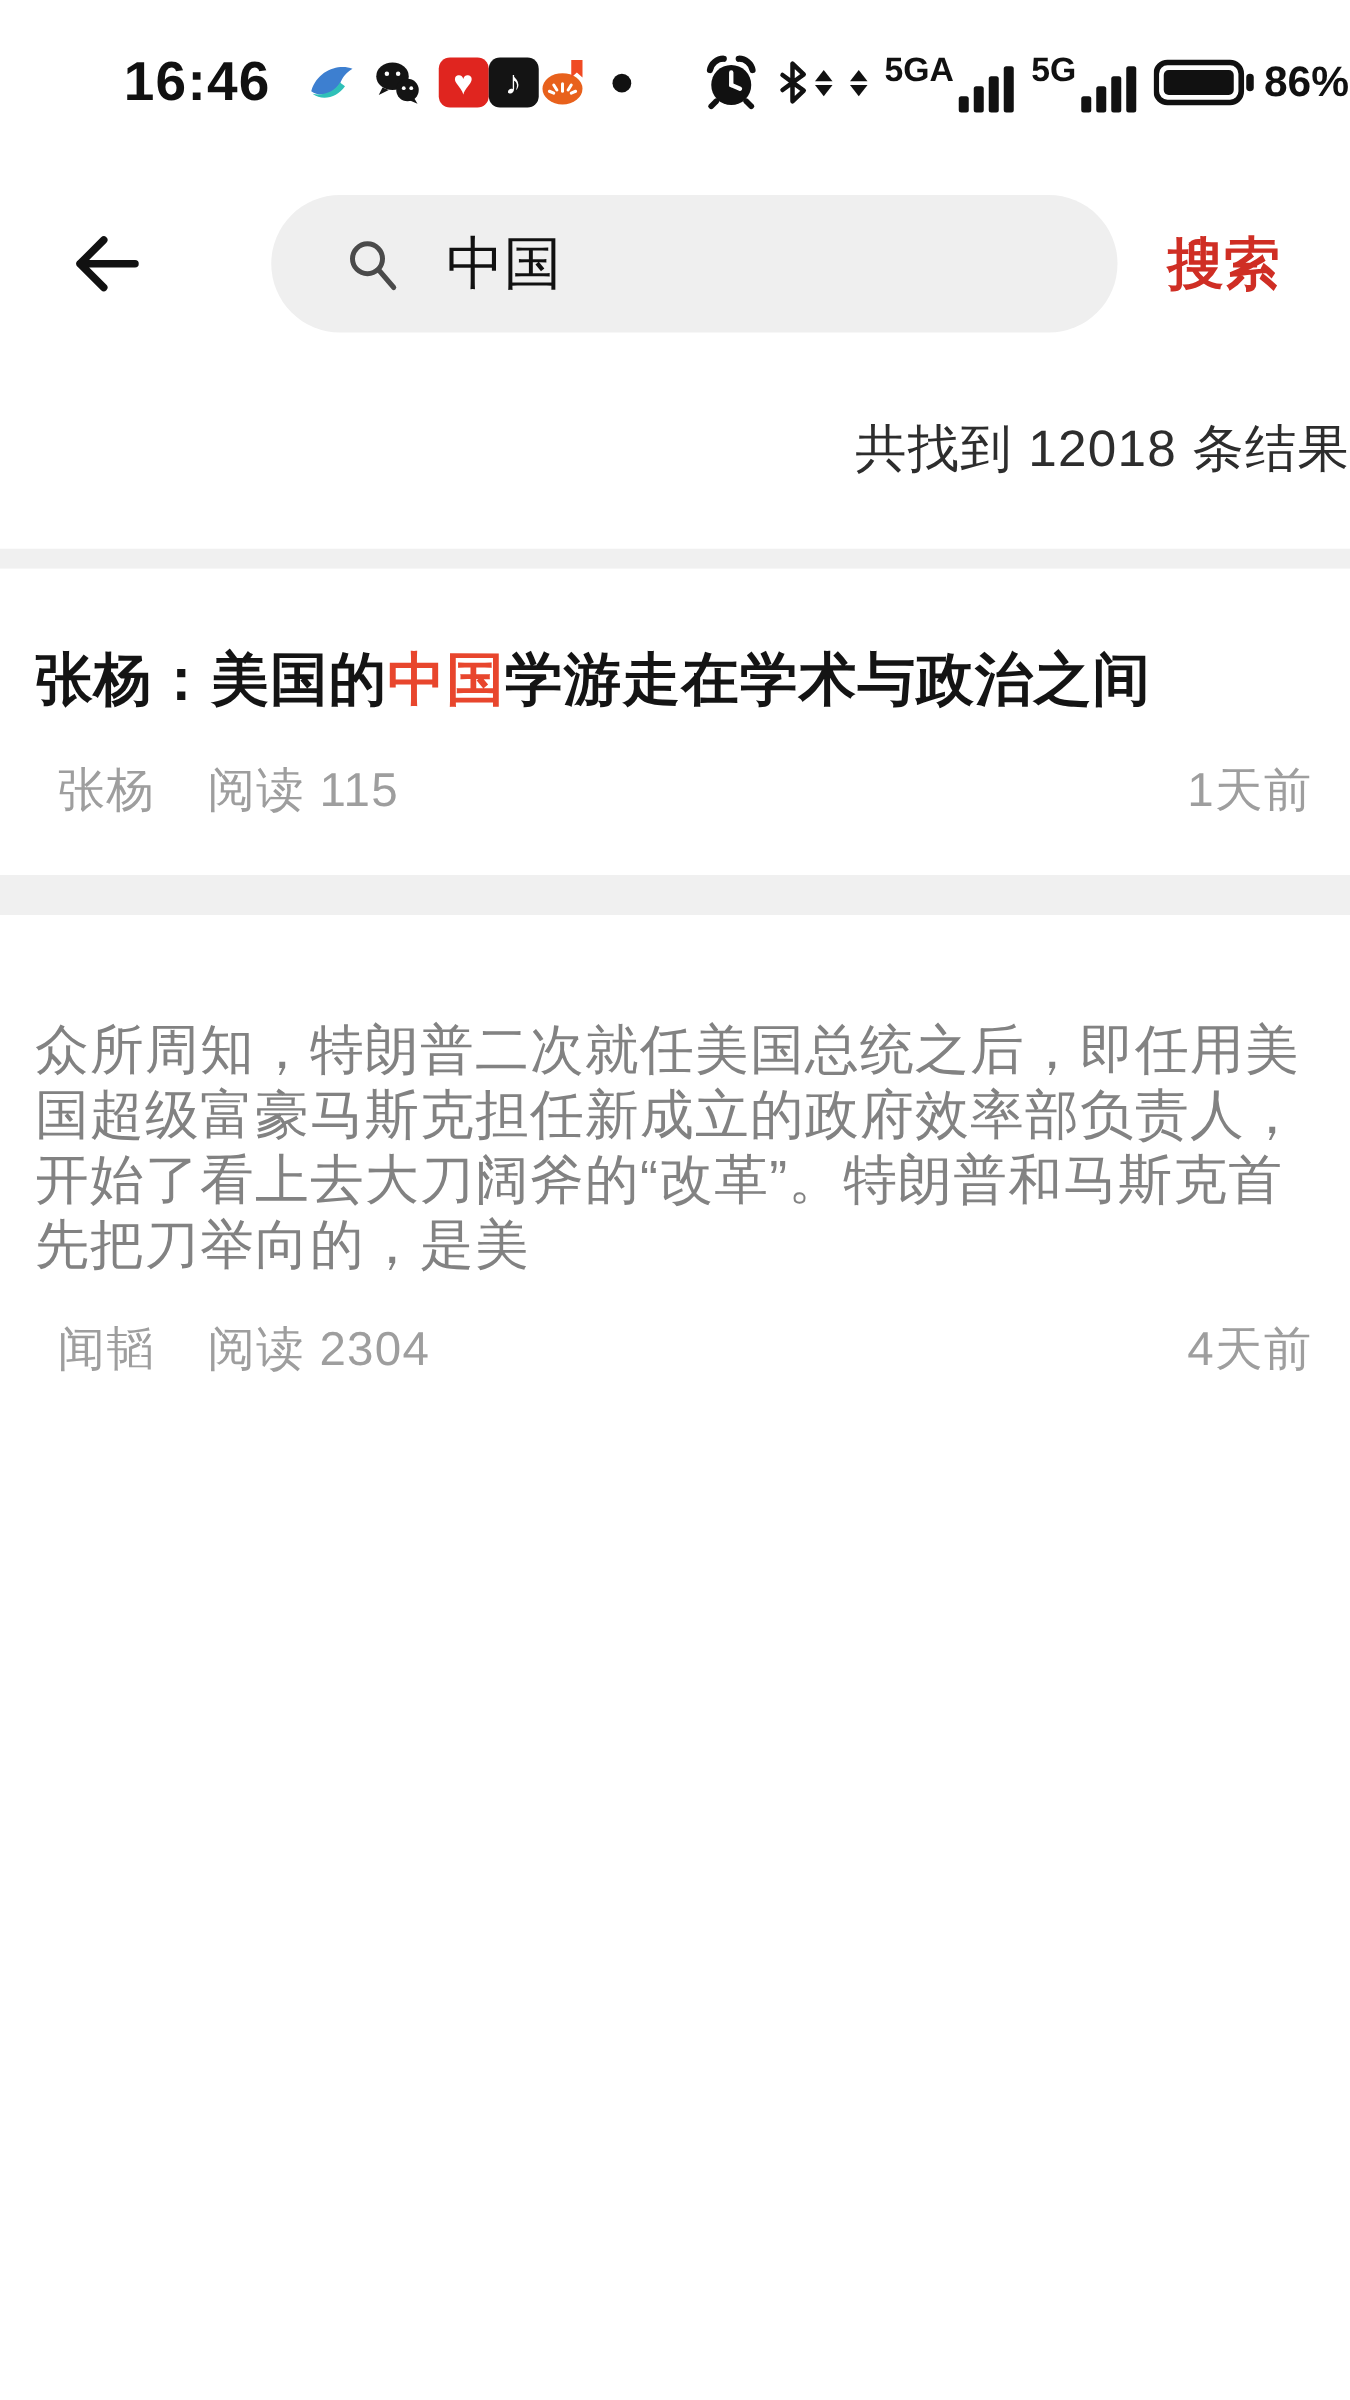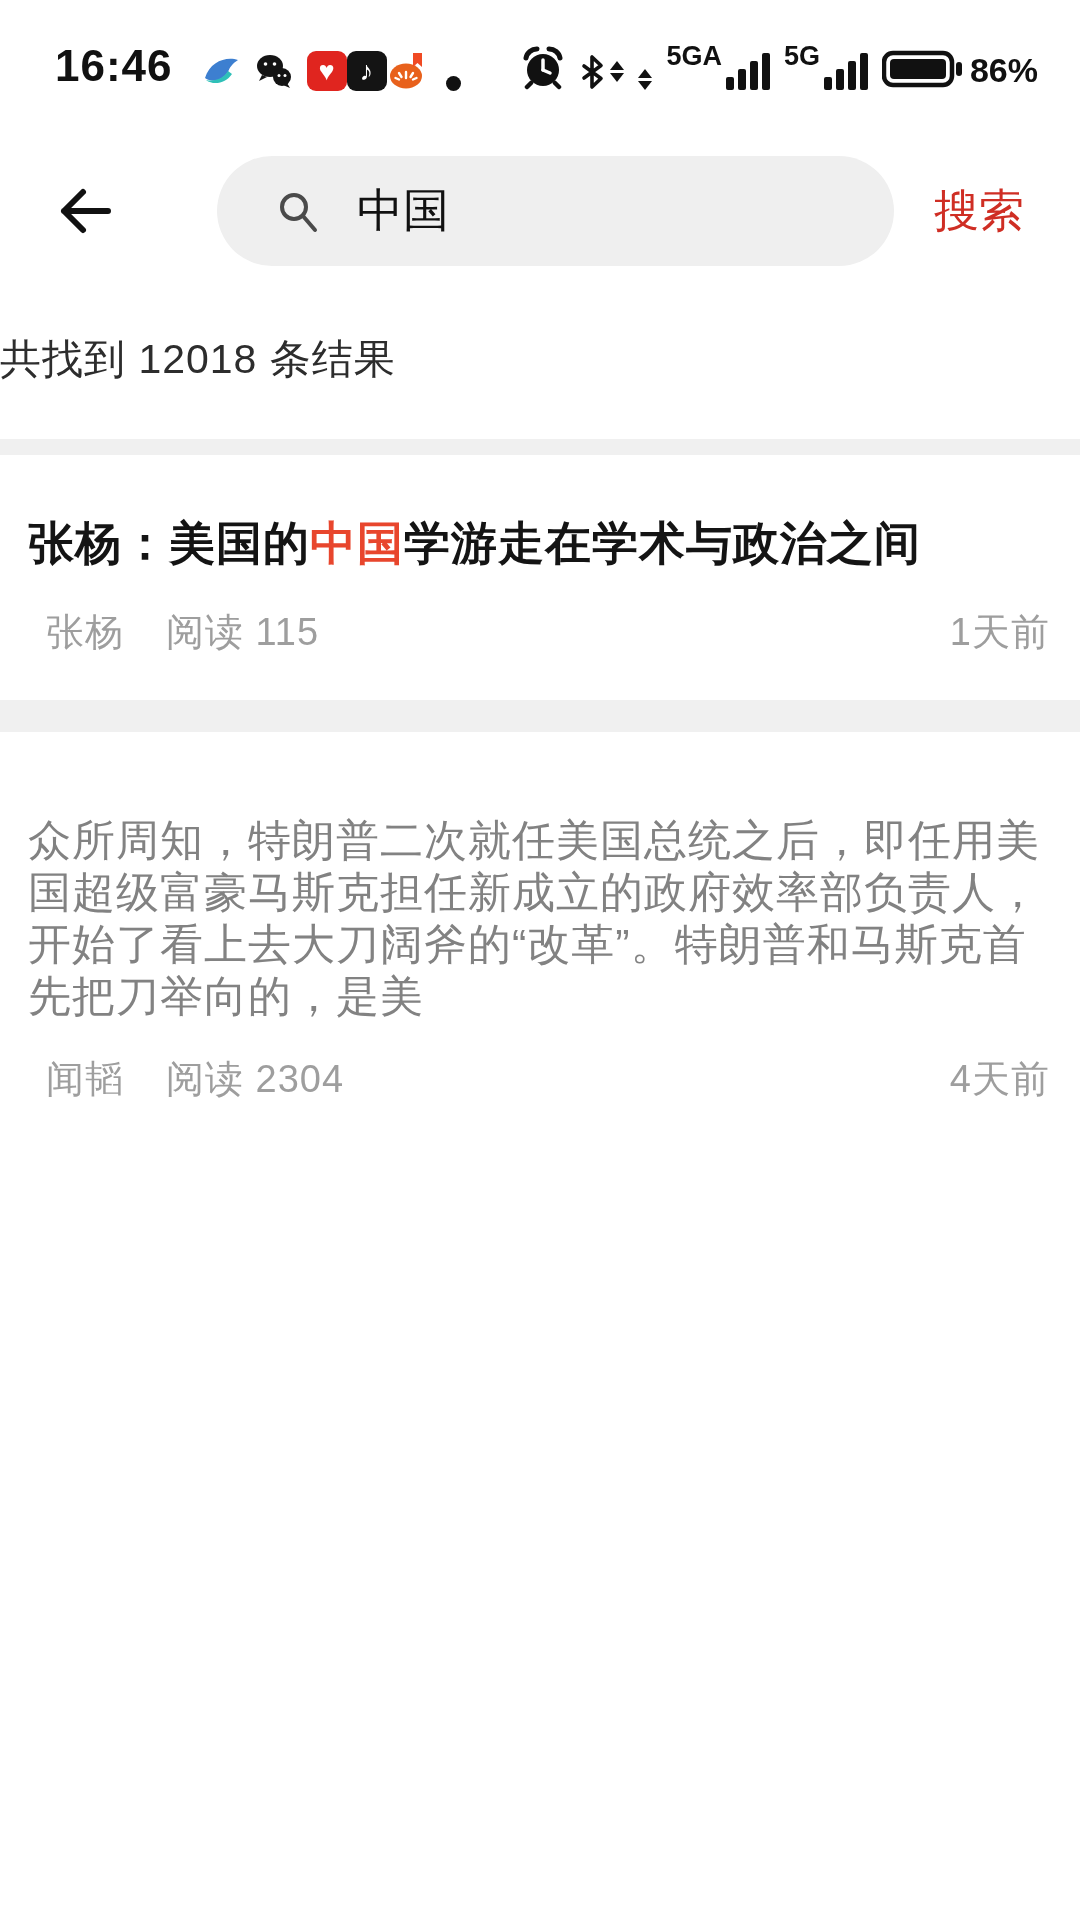--- a/index.html
+++ b/index.html
@@ -8,21 +8,21 @@
     font-family:"Liberation Sans","DejaVu Sans",sans-serif;
     -webkit-font-smoothing:antialiased;
   }
   .page{width:1080px;height:1920px;overflow:hidden;position:relative;background:#fff;}
 
   
   .status-bar{
     height:96px;padding:18px 42px 0 55px;
     display:flex;align-items:center;justify-content:space-between;
   }
-  .sb-left,.sb-right{display:flex;align-items:flex-end;}
+  .sb-left,.sb-right{display:flex;align-items:center;margin-left:44px;}
   .sb-time{font-size:44px;font-weight:700;color:#111;letter-spacing:1px;margin-right:28px;}
   .app-icon{width:40px;height:40px;margin-right:13px;display:flex;align-items:center;justify-content:center;flex:0 0 auto;}
   .app-chip{width:40px;height:40px;border-radius:9px;display:flex;align-items:center;justify-content:center;color:#fff;font-size:27px;line-height:1;}
   .chip-red{background:#e0251f;}
   .chip-black{background:#141414;}
   .notif-dot{width:15px;height:15px;border-radius:50%;background:#111;margin-left:6px;}
   .sb-right > *{margin-left:14px;}
   .updown{display:flex;flex-direction:column;align-items:center;gap:3px;}
   .tri-up{width:0;height:0;border-left:7px solid transparent;border-right:7px solid transparent;border-bottom:9px solid #111;}
   .tri-down{width:0;height:0;border-left:7px solid transparent;border-right:7px solid transparent;border-top:9px solid #111;}
@@ -42,26 +42,26 @@
   .search-pill{
     flex:1;margin-left:102px;height:110px;border-radius:55px;background:#efefef;
     display:flex;align-items:center;padding:0 40px 0 58px;box-sizing:border-box;min-width:0;
   }
   .search-query{
     border:none;outline:none;background:transparent;
     font-family:inherit;font-size:46px;color:#111;margin-left:34px;width:100%;
   }
   .search-btn{
     margin-left:40px;flex:0 0 auto;background:none;border:none;padding:0;
-    font-family:inherit;font-size:45px;font-weight:400;color:var(--accent,#cf2e24);cursor:pointer;
+    font-family:inherit;font-size:45px;font-weight:700;color:var(--accent,#cf2e24);cursor:pointer;
   }
 
   
   .results-summary{
-    margin-top:66px;text-align:left;font-size:41px;color:#2d2d2d;letter-spacing:1px;
+    margin-top:66px;text-align:right;font-size:41px;color:#2d2d2d;letter-spacing:1px;
   }
   .divider{height:16px;background:#f0f0f0;width:100%;}
   .divider.first{margin-top:52px;}
 
   .card{padding:56px 30px 42px 28px;background:#fff;}
   .card-title{
     margin:0;font-size:46px;line-height:64px;font-weight:600;color:#141414;letter-spacing:1px;
   }
   .card-snippet{
     margin:26px 0 0 0;font-size:43px;line-height:52px;color:#828282;letter-spacing:1px;

